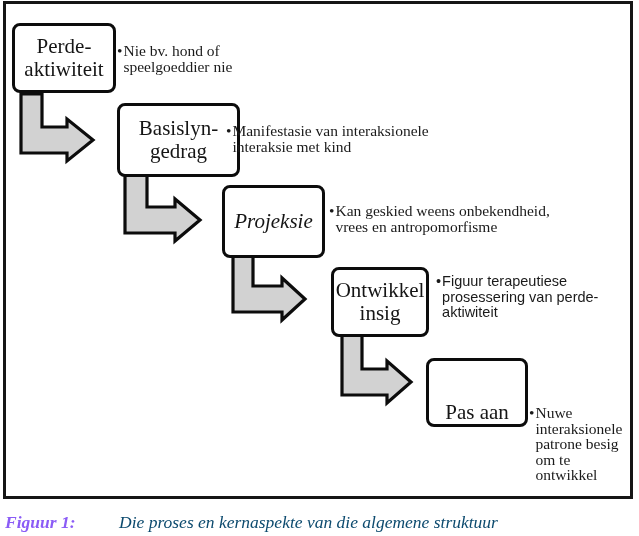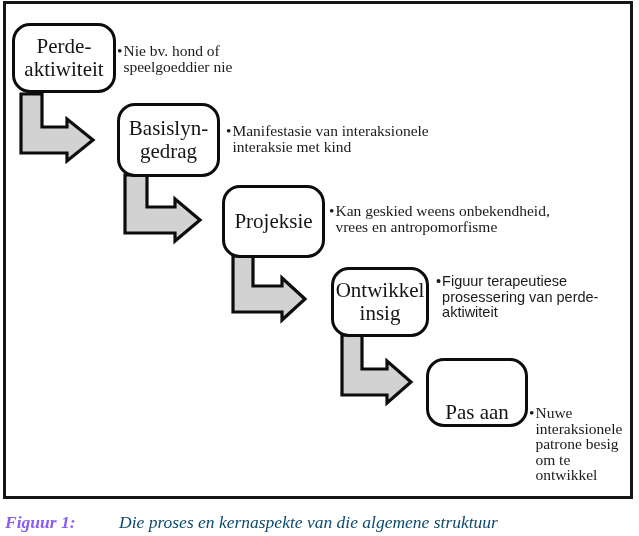--- a/index.html
+++ b/index.html
@@ -22,35 +22,35 @@
   }
   .arrow-layer {
     position: absolute;
     left: 0; top: 0;
     width: 639px; height: 536px;
   }
   .step-box {
     position: absolute;
     background: #ffffff;
     border: 3.5px solid #0c0c0c;
-    border-radius: 18px;
+    border-radius: 8px;
     display: flex;
     align-items: center;
     justify-content: center;
     text-align: center;
   }
   .step-title {
     font-size: 21px;
     line-height: 23px;
     white-space: pre-line;
     color: #151515;
   }
   .box-1 { left: 12px;  top: 23px;  width: 104px; height: 70px; }
-  .box-2 { left: 117px; top: 103px; width: 103px; height: 74px; }
-  .box-3 { left: 222px; top: 185px; width: 103px; height: 73px; }
+  .box-2 { left: 117px; top: 103px; width: 123px; height: 74px; }
+  .box-3 { left: 222px; top: 185px; width: 103px; height: 73px; font-style: italic; }
   .box-4 { left: 331px; top: 267px; width: 98px;  height: 70px; }
   .box-5 { left: 426px; top: 358px; width: 102px; height: 69px; align-items: flex-end; }
   .note {
     position: absolute;
     display: flex;
     align-items: flex-start;
     font-size: 15.5px;
     line-height: 15.5px;
     color: #1a1a1a;
   }

